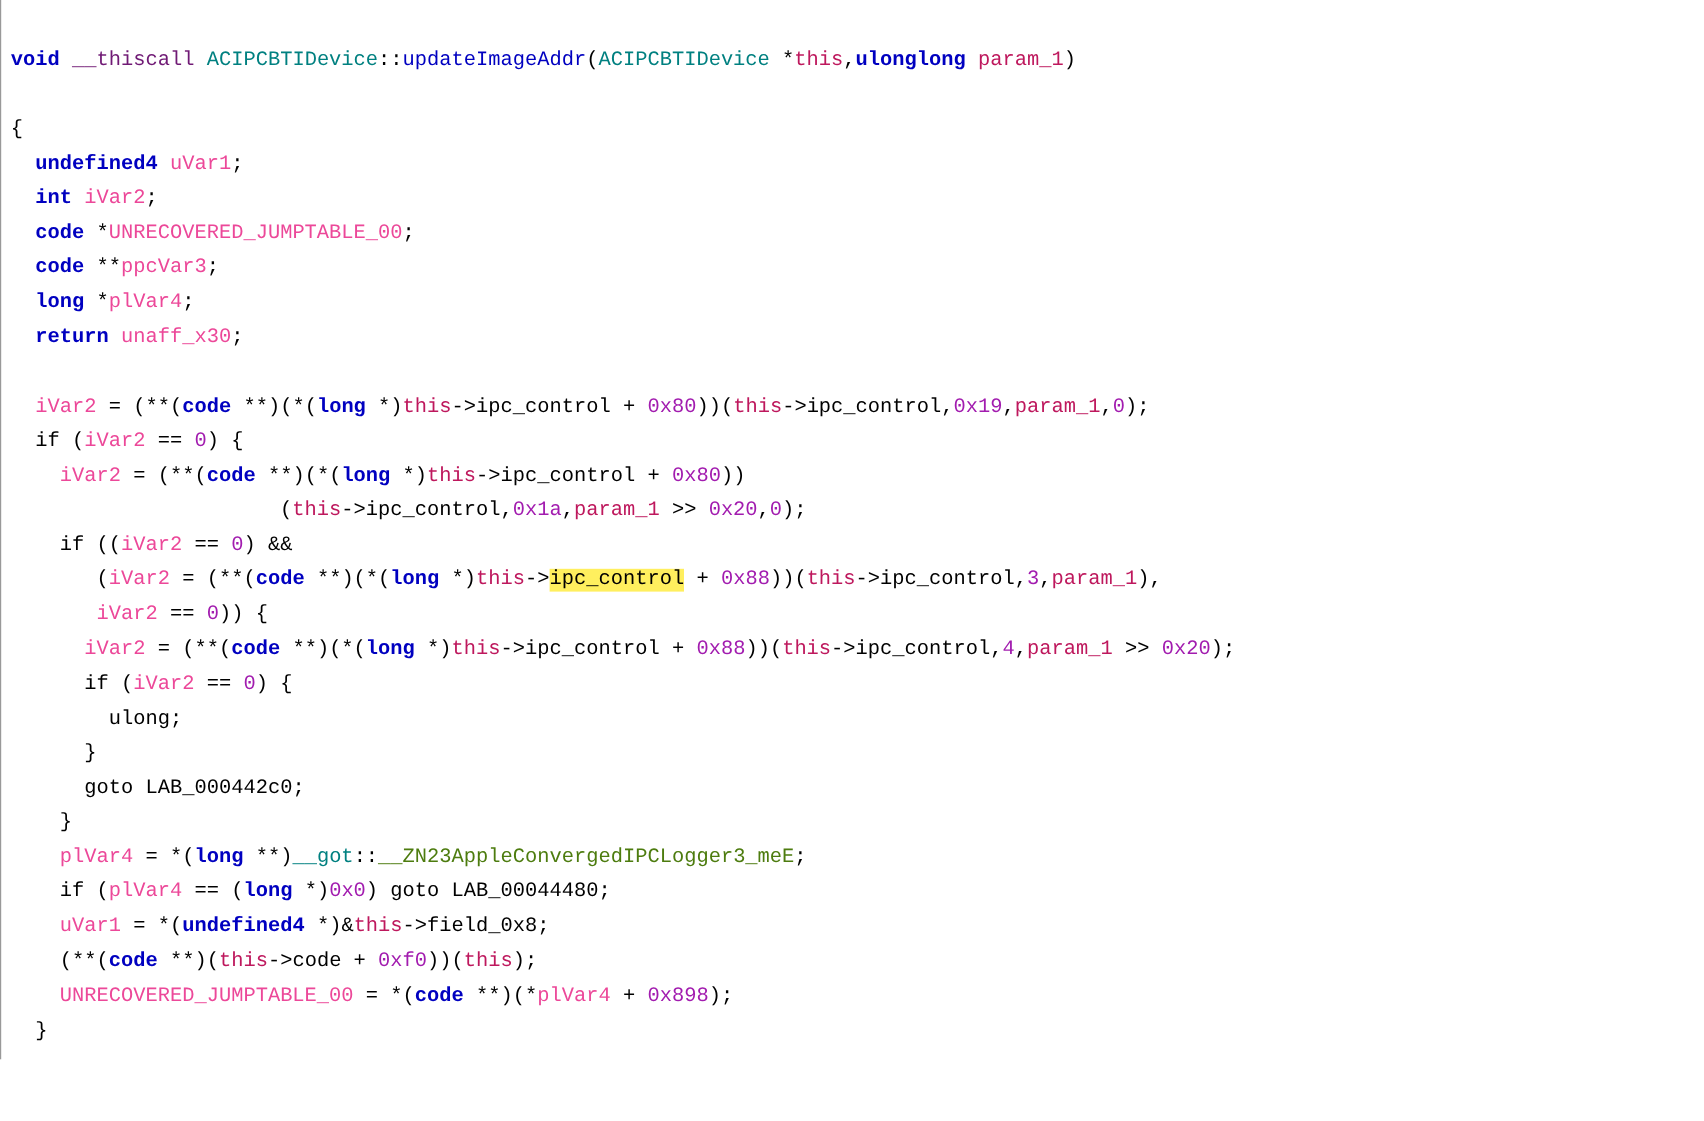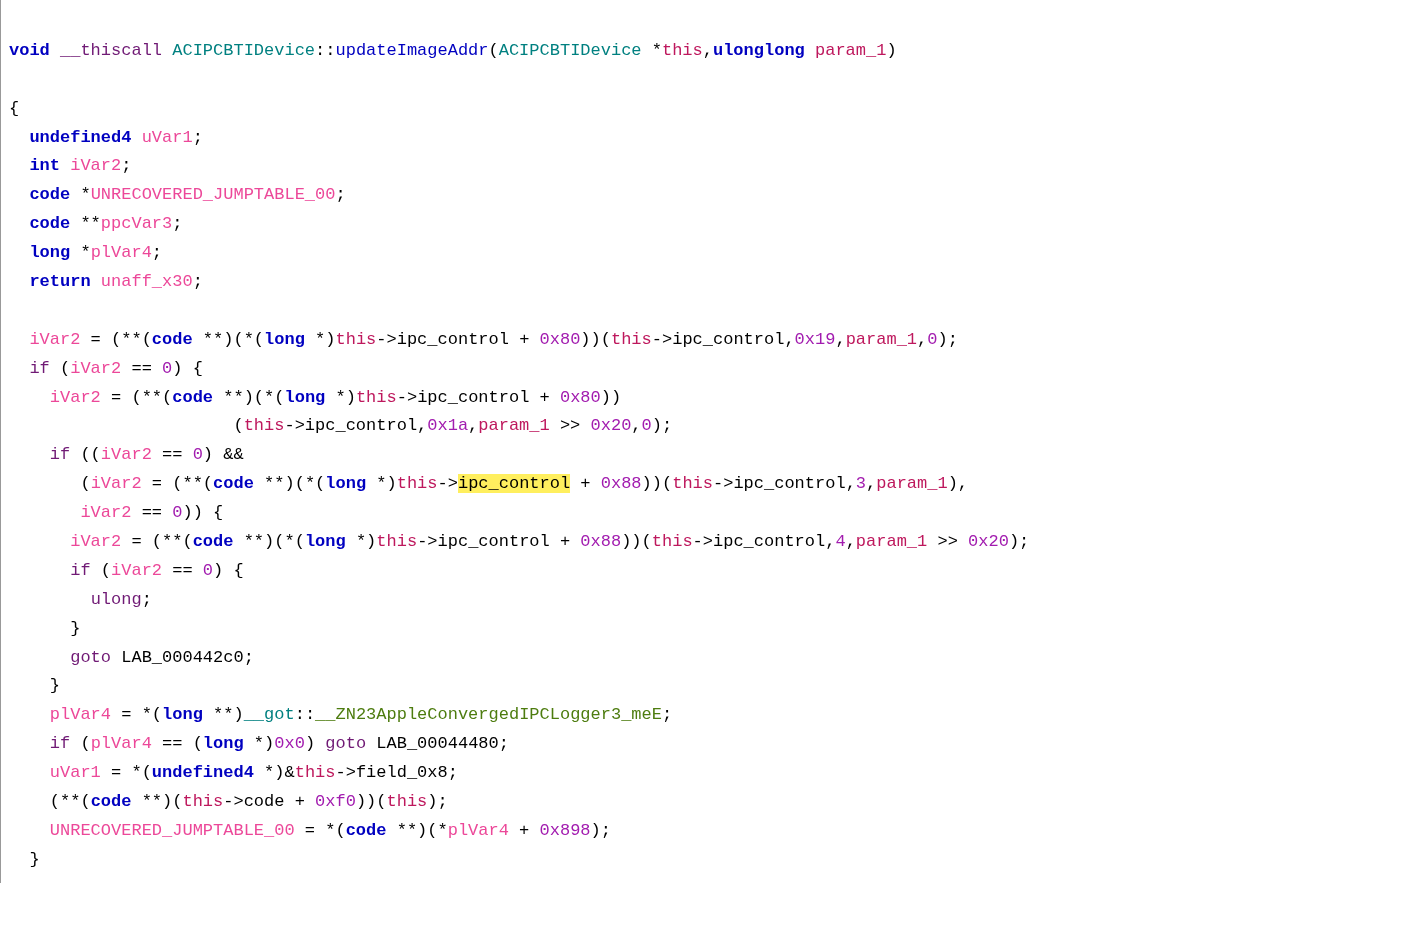--- a/index.html
+++ b/index.html
@@ -12,21 +12,21 @@
     color: #000;
   }
   .code-container {
     border-left: 1px solid #999;
     padding: 8px 0 8px 8px;
     white-space: pre;
     overflow-x: auto;
   }
   .kw-type { color: #0000c0; font-weight: bold; }       
   .kw-mod  { color: #701a75; }       
-  .kw-flow { color: #701a75; }       
+  .kw-flow { color: #000000; }       
   .classname { color: #008080; text-align: center; }     
   .funcname { color: #0000c0; font-weight: normal; font-family: Liberation Mono, monospace; }
   .param   { color: #be185d; }       
   .localdecl { color: #ec4899; }
   .num     { color: #a21caf; }
   .punct   { color: #000; }
   .global  { color: #4d7c0f; }
   .hl      { background: #ffef5e; }  
 </style>
 </head>

